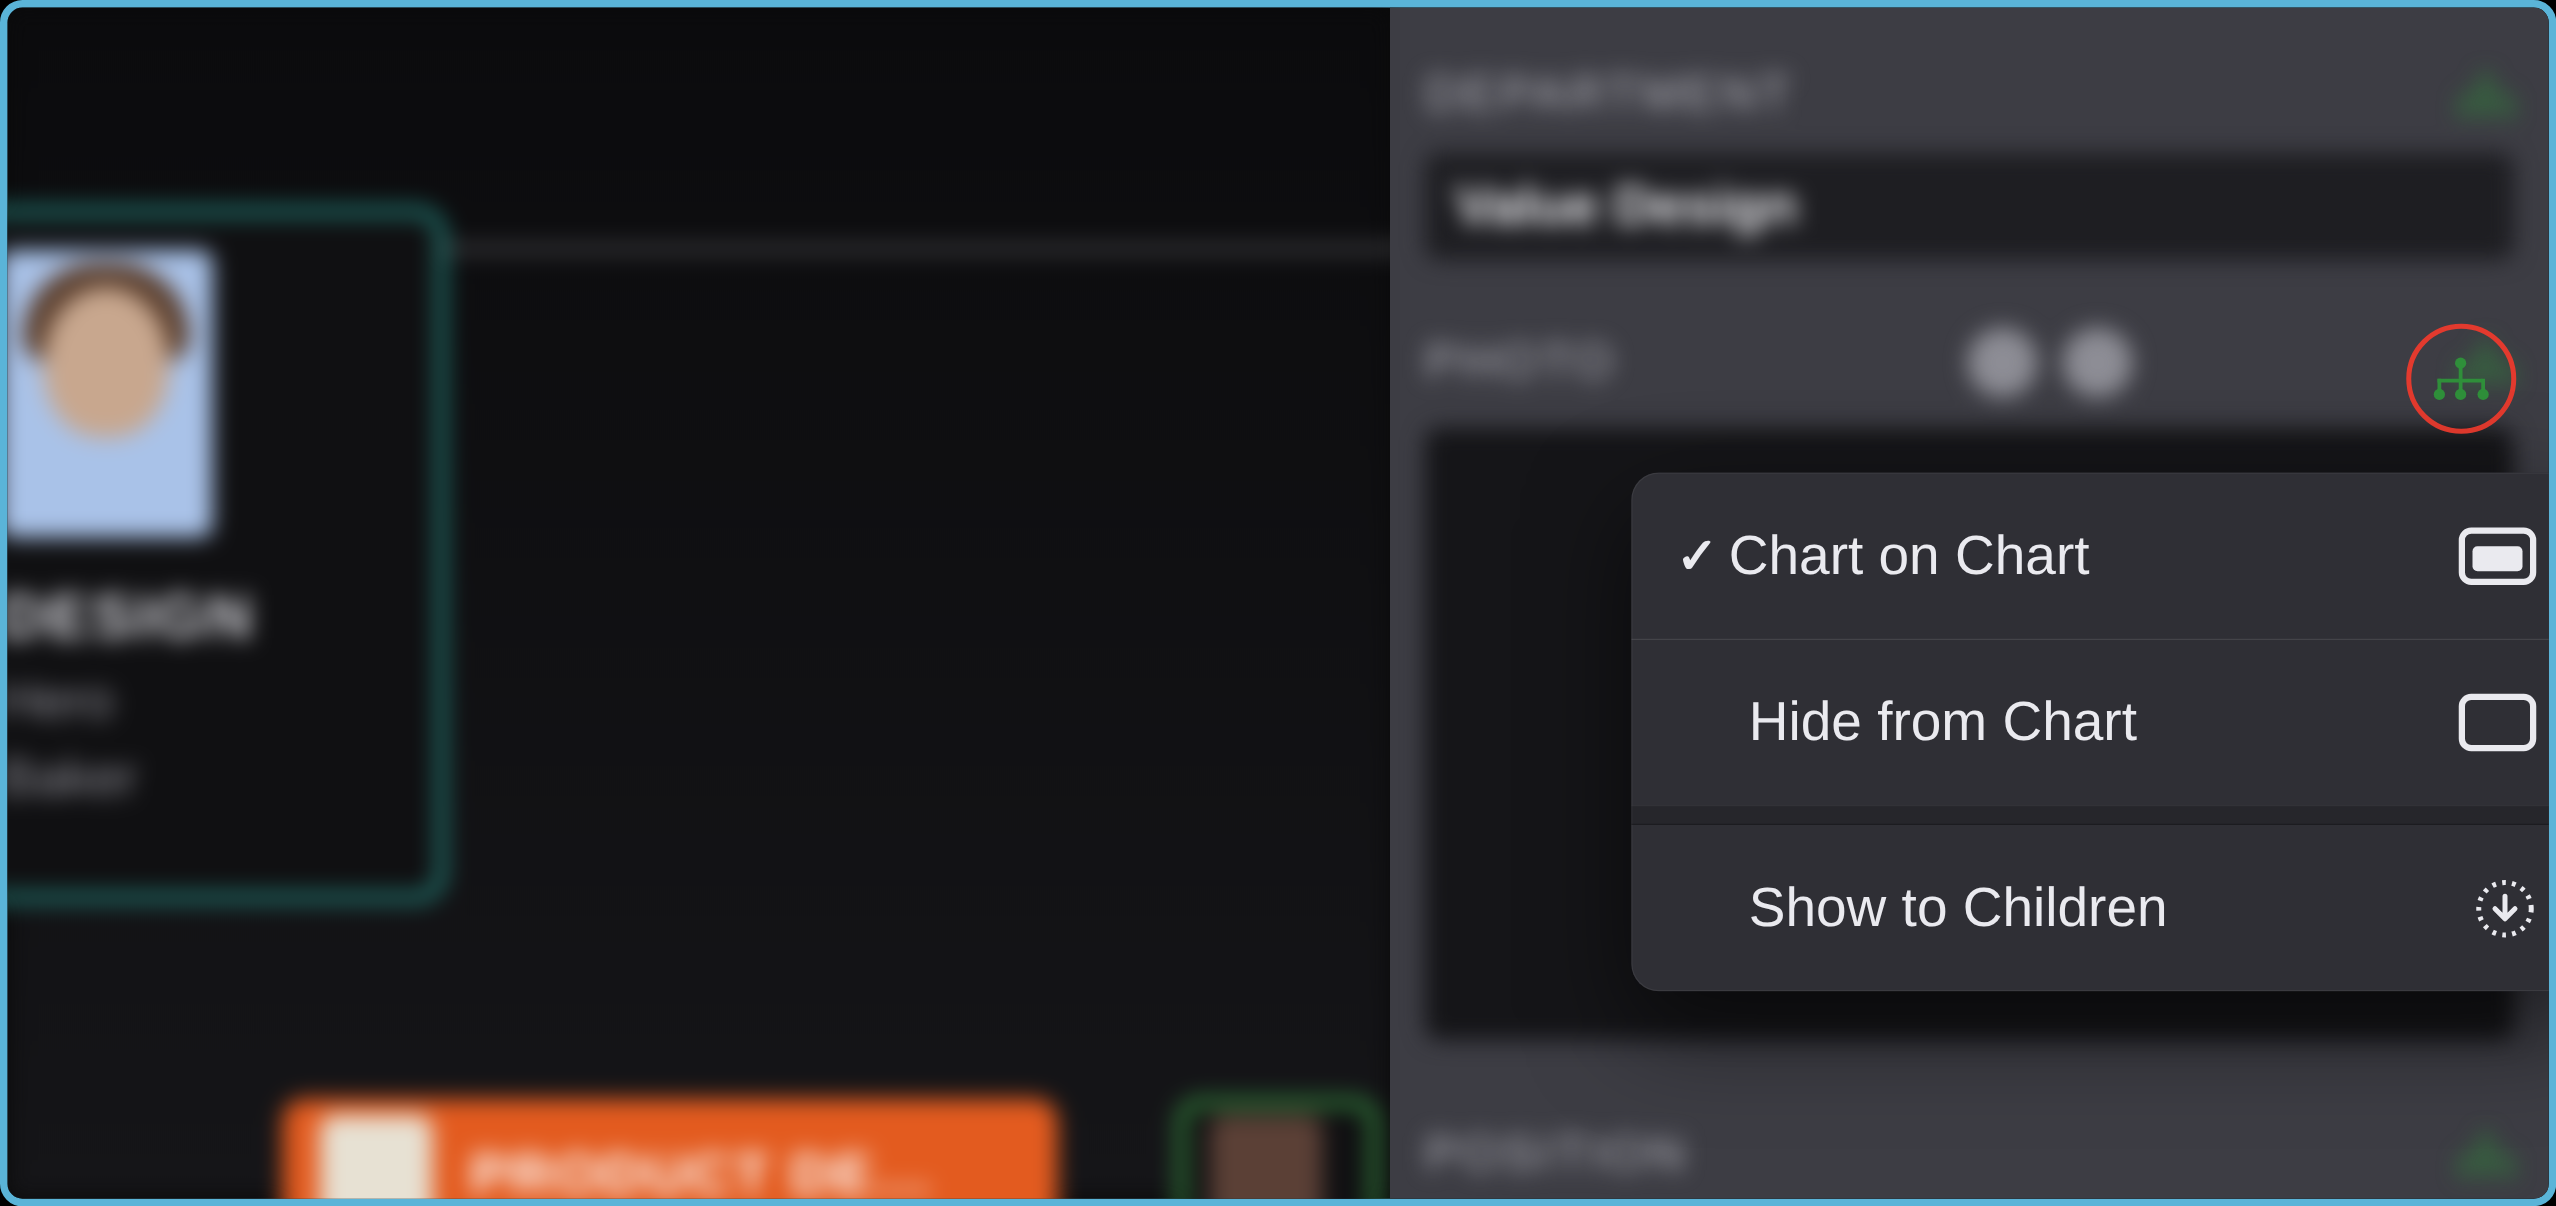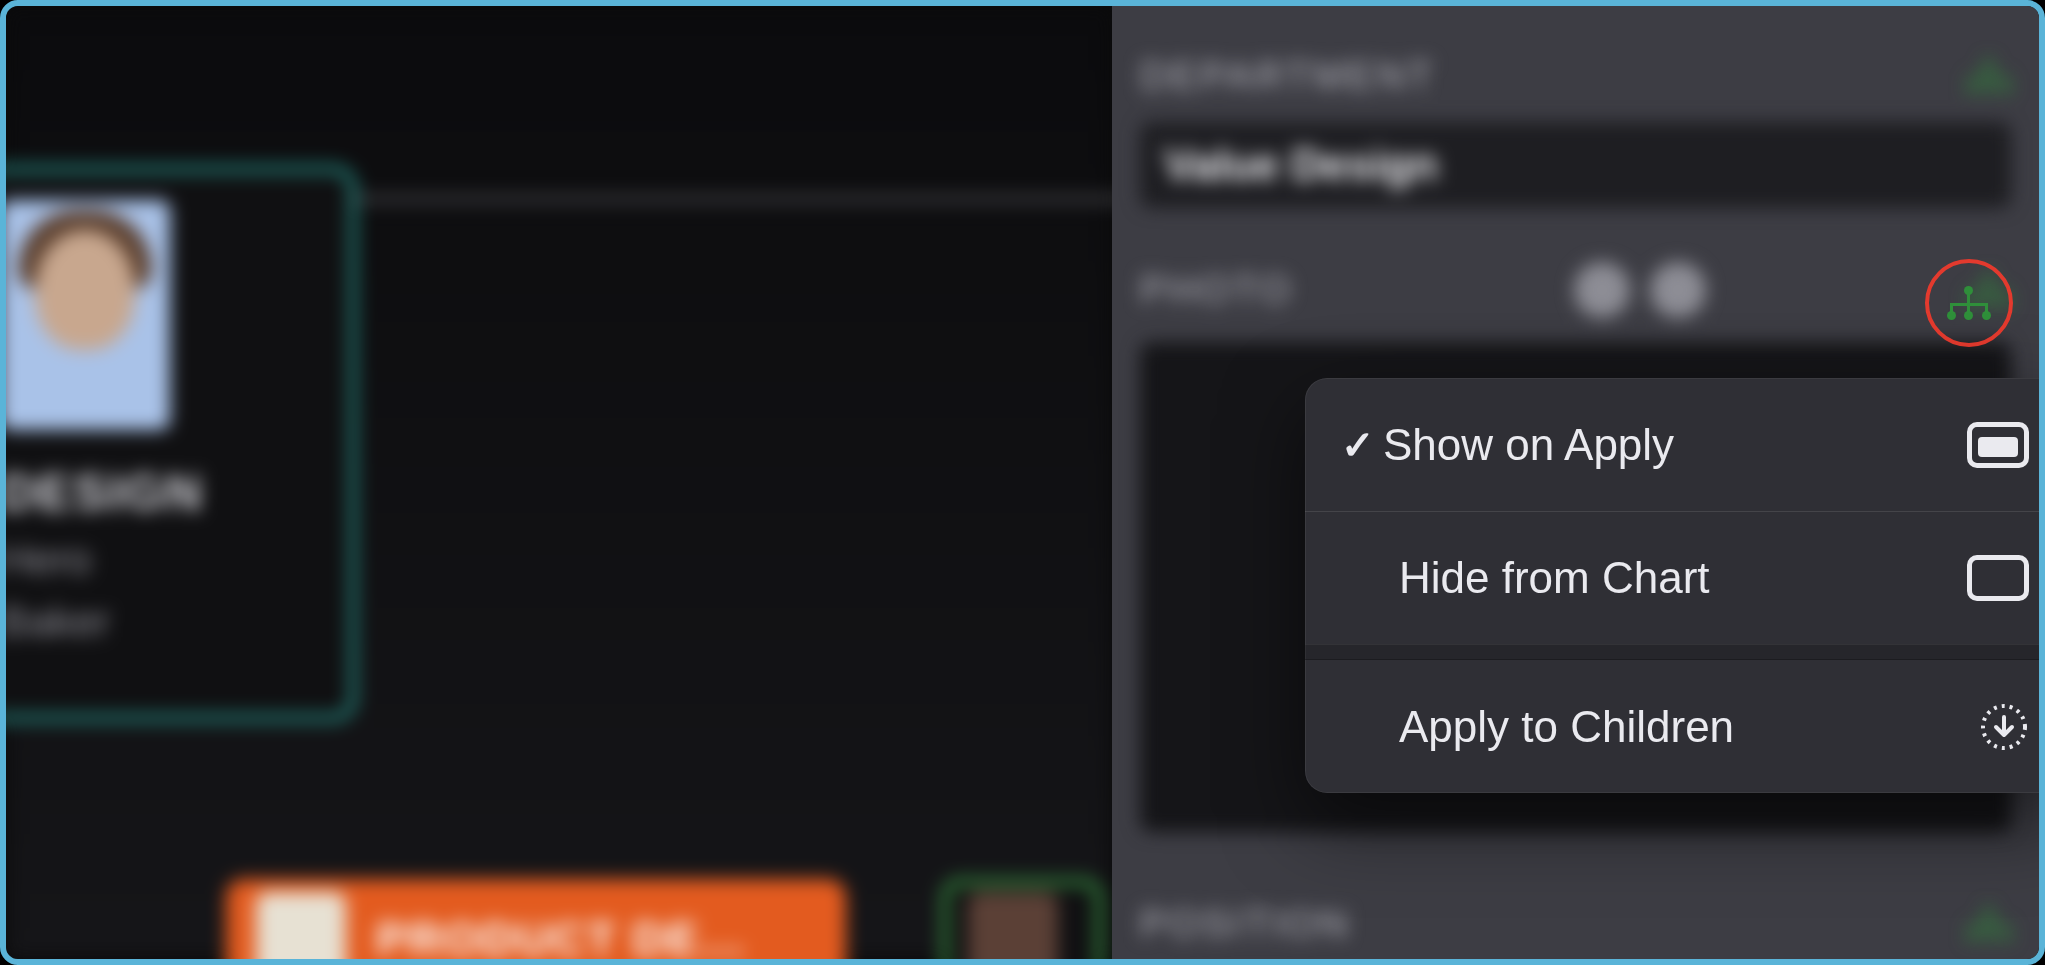--- a/index.html
+++ b/index.html
@@ -380,30 +380,30 @@
           <span class="tl tv2"></span>
           <span class="tl tv3"></span>
           <span class="tl tv4"></span>
       </div>
     </div>
   </div>
 
   <div class="popup">
     <div class="popup-item">
       <div class="check">✓</div>
-      <div class="popup-label">Show on Apply</div>
+      <div class="popup-label">Chart on Chart</div>
       <div class="glyph-box filled"></div>
     </div>
     <div class="popup-item">
       <div class="popup-label indent">Hide from Chart</div>
       <div class="glyph-box"></div>
     </div>
     <div class="popup-gap"></div>
     <div class="popup-item">
-      <div class="popup-label indent">Apply to Children</div>
+      <div class="popup-label indent">Show to Children</div>
       <div class="glyph-circle">
         <svg viewBox="0 0 50 50">
           <circle cx="25" cy="25" r="21" fill="none" stroke="#eaeaef" stroke-width="4" stroke-dasharray="3 5"></circle>
           <path d="M25 15 v16 M25 33 l-8 -8 M25 33 l8 -8" fill="none" stroke="#eaeaef" stroke-width="4" stroke-linecap="round"></path>
         </svg>
       </div>
     </div>
   </div>
 
 </div>

